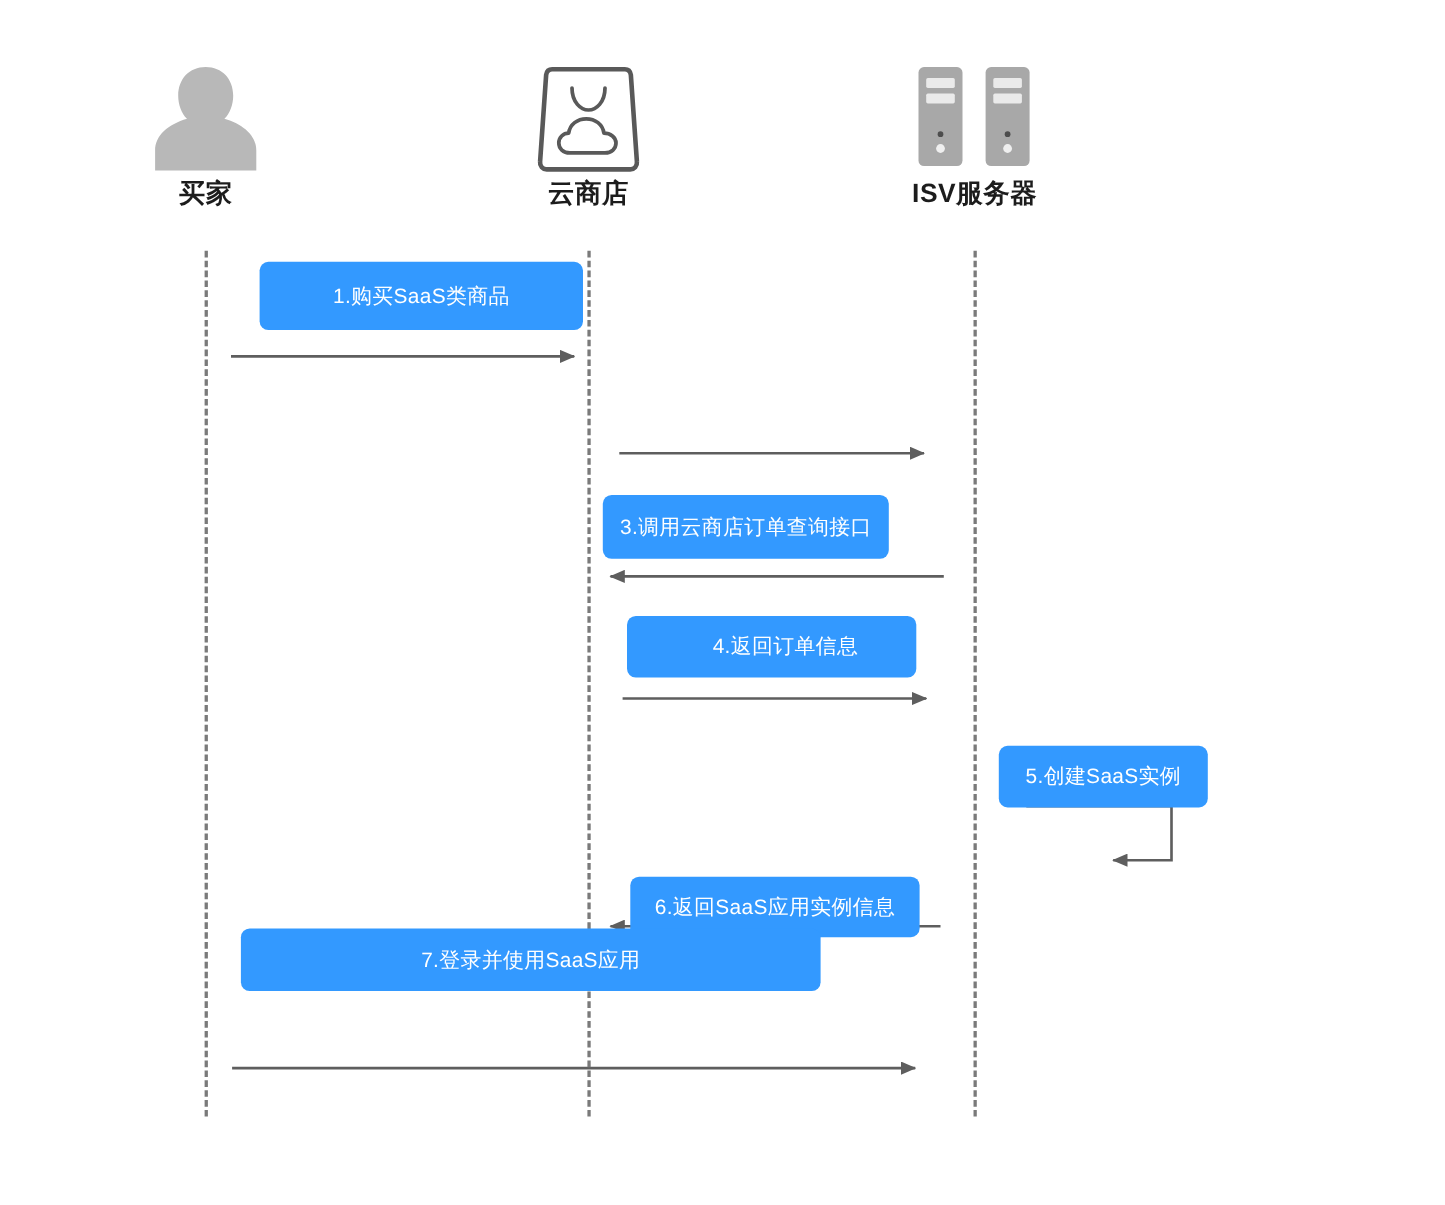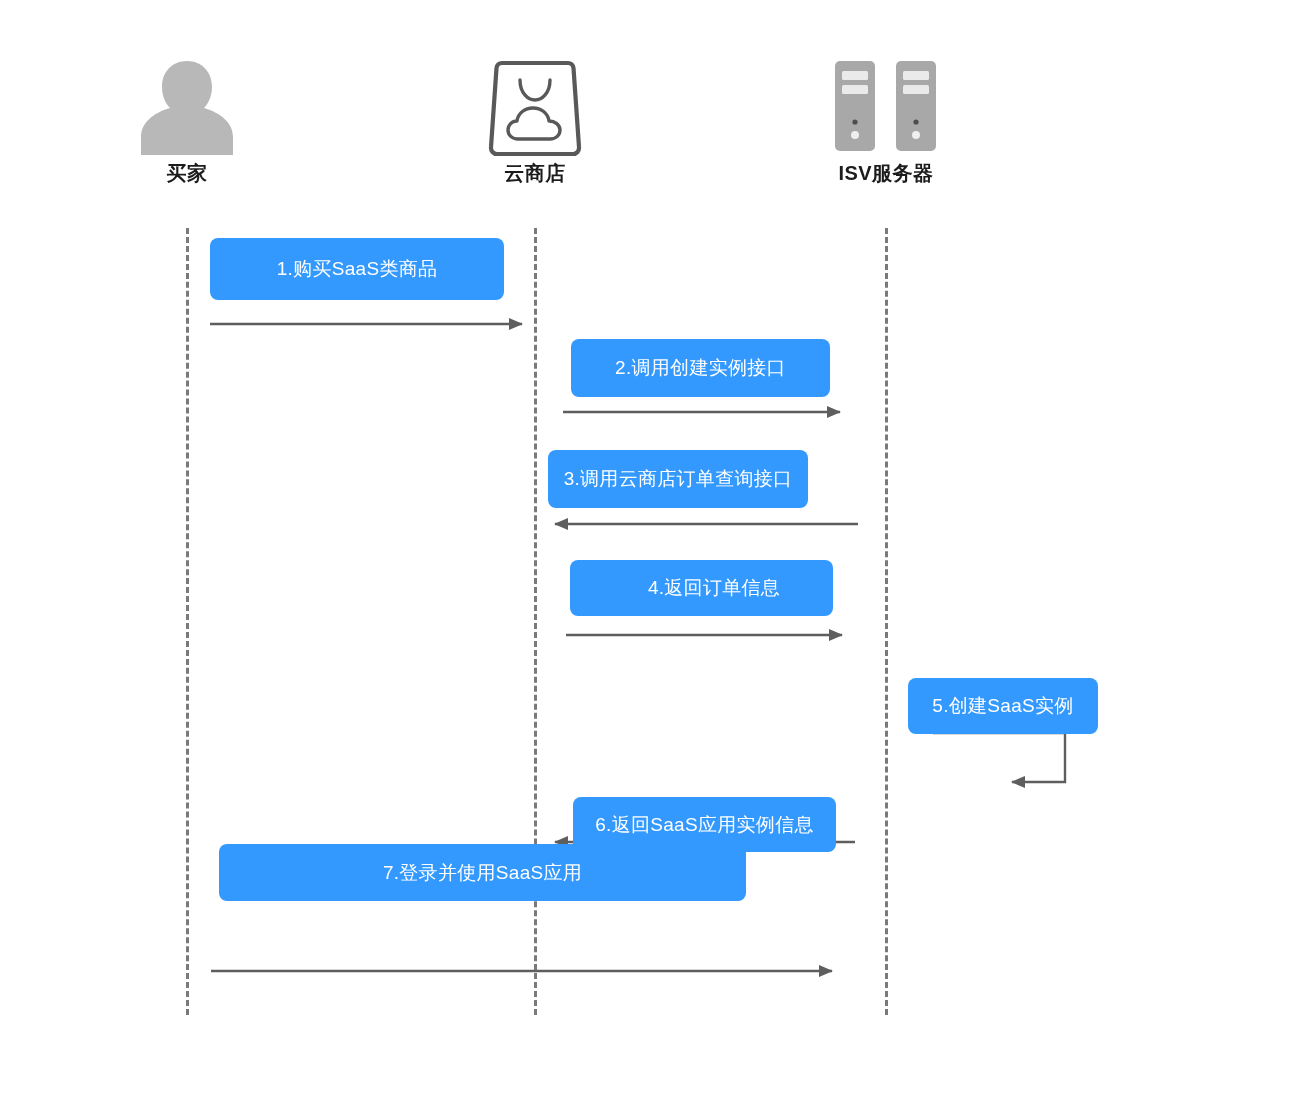--- a/index.html
+++ b/index.html
@@ -21,21 +21,21 @@
   
   .actor {
     position: absolute;
     text-align: center;
   }
   .actor-icon {
     position: relative;
     margin: 0 auto;
   }
   .actor-label {
-    font-size: 20px;
+    font-size: 24px;
     font-weight: bold;
     color: #1c1c1c;
     letter-spacing: 0.5px;
     white-space: nowrap;
   }
   
   .lifeline {
     position: absolute;
     width: 0;
     border-left: 3px dashed #7a7a7a;
@@ -158,23 +158,22 @@
         <rect x="110" y="6" width="40" height="90" rx="5" fill="#a8a8a8"></rect>
         <rect x="117" y="16" width="26" height="9" rx="1.5" fill="#eaeaea"></rect>
         <rect x="117" y="30" width="26" height="9" rx="1.5" fill="#eaeaea"></rect>
         <circle cx="130" cy="67" r="2.6" fill="#4d4d4d"></circle>
         <circle cx="130" cy="80" r="4" fill="#efefef"></circle>
       </svg>
     </div>
     <div class="actor-label">ISV服务器</div>
   </div>
 
-  <div class="msg-box" style="left:210px; top:238px; width:294px; height:62px;">1.购买SaaS类商品</div>
+  <div class="msg-box" style="left:236px; top:238px; width:294px; height:62px;">1.购买SaaS类商品</div>
 
-  <div class="msg-box" style="left:571px; top:339px; width:259px; height:58px;">2.调用创建实例接口</div>
 
   <div class="msg-box" style="left:548px; top:450px; width:260px; height:58px;">3.调用云商店订单查询接口</div>
 
   <div class="msg-box" style="left:570px; top:560px; width:263px; height:56px;padding-left:35px;">4.返回订单信息</div>
 
   <div class="msg-box" style="left:908px; top:650px; width:190px; height:56px;margin-top:28px;">5.创建SaaS实例</div>
 
   <div class="msg-box" style="left:573px; top:765px; width:263px; height:55px;margin-top:32px;">6.返回SaaS应用实例信息</div>
 
   <div class="msg-box" style="left:219px; top:844px; width:527px; height:57px;">7.登录并使用SaaS应用</div>

